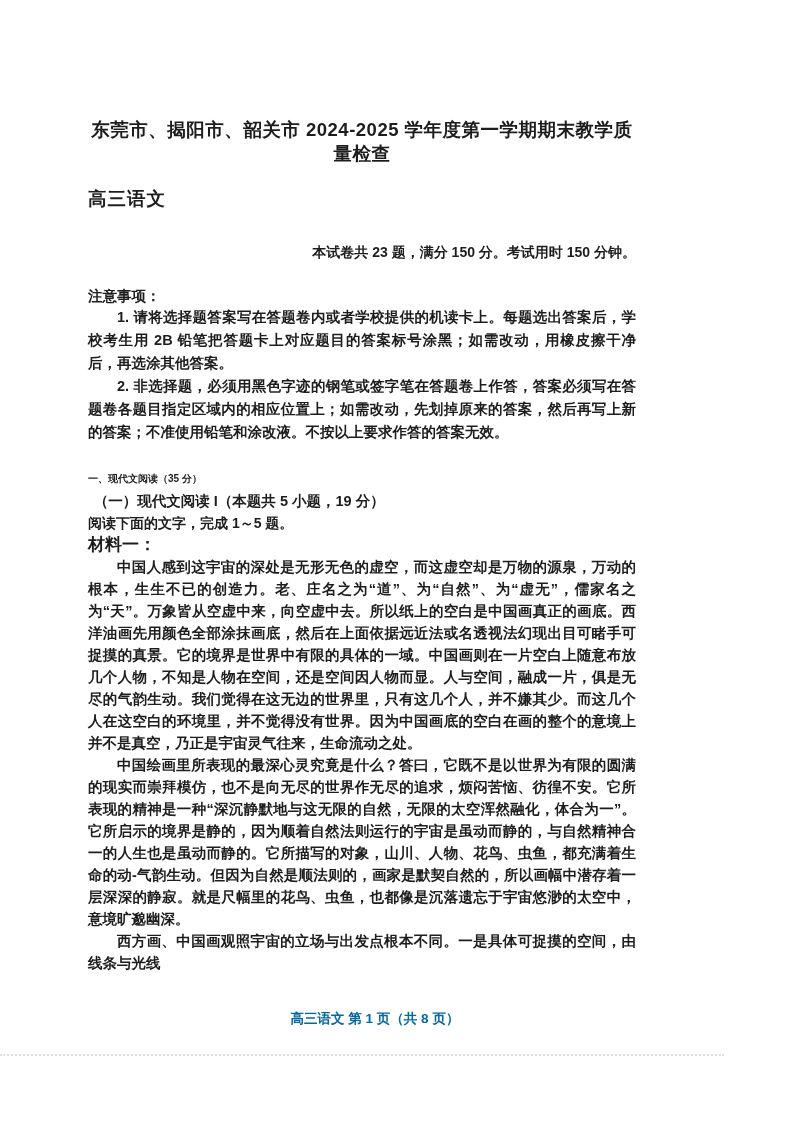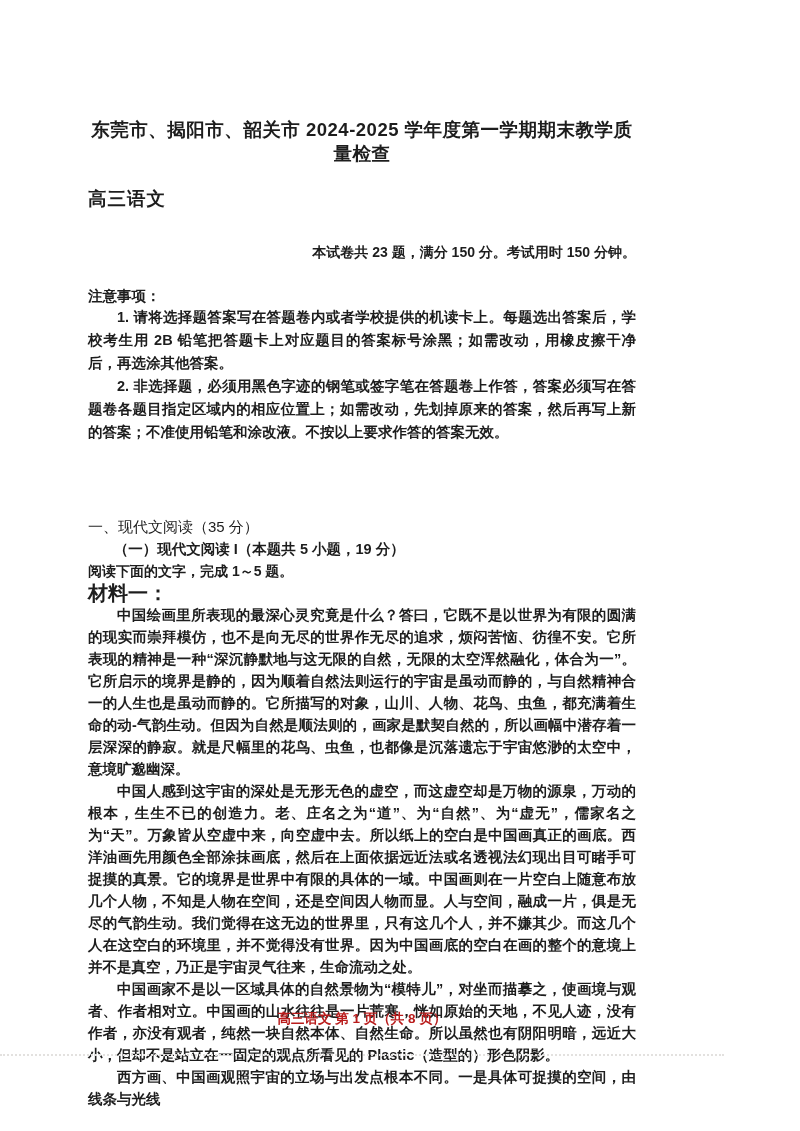--- a/index.html
+++ b/index.html
@@ -49,59 +49,59 @@
   }
   .notice-item {
     font-size: 14.5px;
     font-weight: 600;
     line-height: 23px;
     text-align: justify;
     text-indent: 2em;
     margin: 0;
   }
   .section-heading {
-    font-size: 15px;
-    font-weight: 400;
+    font-size: 10px;
+    font-weight: 700;
     line-height: 22px;
-    margin-top: 72px;
+    margin-top: 24px;
   }
   .section-subheading {
     font-size: 14.5px;
     font-weight: 700;
     line-height: 22px;
     text-indent: 0.4em;
-    margin-left: 20px;
   }
   .instruction {
     font-size: 14px;
     font-weight: 700;
     line-height: 22px;
   }
   .material-label {
-    font-size: 20px;
+    font-size: 17px;
     font-weight: 700;
     line-height: 22px;
   }
   .body-para {
     font-size: 14.5px;
     font-weight: 600;
     line-height: 22px;
     text-align: justify;
     text-indent: 2em;
     margin: 0;
   }
   .footer {
     position: absolute;
     left: 0;
     top: 1010px;
     width: 100%;
     text-align: center;
     font-size: 13.5px;
     font-weight: 600;
-    color: #b91c1c;
+    color: #0369a1;
+    padding-left: 13px;
   }
   .scan-artifact {
     position: absolute;
     left: 0;
     top: 1054px;
     width: 100%;
     height: 0;
     border-top: 2px dotted #e3e1df;
   }
 </style>
@@ -124,25 +124,24 @@
     <p class="notice-item">2. 非选择题，必须用黑色字迹的钢笔或签字笔在答题卷上作答，答案必须写在答题卷各题目指定区域内的相应位置上；如需改动，先划掉原来的答案，然后再写上新的答案；不准使用铅笔和涂改液。不按以上要求作答的答案无效。</p>
 
     <div class="section-heading">一、现代文阅读（35 分）</div>
 
     <div class="section-subheading">（一）现代文阅读 I（本题共 5 小题，19 分）</div>
 
     <div class="instruction">阅读下面的文字，完成 1～5 题。</div>
 
     <div class="material-label">材料一：</div>
 
+    <p class="body-para">中国人感到这宇宙的深处是无形无色的虚空，而这虚空却是万物的源泉，万动的根本，生生不已的创造力。老、庄名之为“道”、为“自然”、为“虚无”，儒家名之为“天”。万象皆从空虚中来，向空虚中去。所以纸上的空白是中国画真正的画底。西洋油画先用颜色全部涂抹画底，然后在上面依据远近法或名透视法幻现出目可睹手可捉摸的真景。它的境界是世界中有限的具体的一域。中国画则在一片空白上随意布放几个人物，不知是人物在空间，还是空间因人物而显。人与空间，融成一片，俱是无尽的气韵生动。我们觉得在这无边的世界里，只有这几个人，并不嫌其少。而这几个人在这空白的环境里，并不觉得没有世界。因为中国画底的空白在画的整个的意境上并不是真空，乃正是宇宙灵气往来，生命流动之处。</p>
+
     <p class="body-para">中国绘画里所表现的最深心灵究竟是什么？答曰，它既不是以世界为有限的圆满的现实而崇拜模仿，也不是向无尽的世界作无尽的追求，烦闷苦恼、彷徨不安。它所表现的精神是一种“深沉静默地与这无限的自然，无限的太空浑然融化，体合为一”。它所启示的境界是静的，因为顺着自然法则运行的宇宙是虽动而静的，与自然精神合一的人生也是虽动而静的。它所描写的对象，山川、人物、花鸟、虫鱼，都充满着生命的动-气韵生动。但因为自然是顺法则的，画家是默契自然的，所以画幅中潜存着一层深深的静寂。就是尺幅里的花鸟、虫鱼，也都像是沉落遗忘于宇宙悠渺的太空中，意境旷邈幽深。</p>
 
-    <p class="body-para">中国人感到这宇宙的深处是无形无色的虚空，而这虚空却是万物的源泉，万动的根本，生生不已的创造力。老、庄名之为“道”、为“自然”、为“虚无”，儒家名之为“天”。万象皆从空虚中来，向空虚中去。所以纸上的空白是中国画真正的画底。西洋油画先用颜色全部涂抹画底，然后在上面依据远近法或名透视法幻现出目可睹手可捉摸的真景。它的境界是世界中有限的具体的一域。中国画则在一片空白上随意布放几个人物，不知是人物在空间，还是空间因人物而显。人与空间，融成一片，俱是无尽的气韵生动。我们觉得在这无边的世界里，只有这几个人，并不嫌其少。而这几个人在这空白的环境里，并不觉得没有世界。因为中国画底的空白在画的整个的意境上并不是真空，乃正是宇宙灵气往来，生命流动之处。</p>
-
-    <p class="body-para">中国画家不是以一区域具体的自然景物为“模特儿”，对坐而描摹之，使画境与观者、作者相对立。中国画的山水往往是一片荒寒，恍如原始的天地，不见人迹，没有作者，亦没有观者，纯然一块自然本体、自然生命。所以虽然也有阴阳明暗，远近大小，但却不是站立在一固定的观点所看见的 Plastic（造型的）形色阴影。</p>
 
     <p class="body-para">西方画、中国画观照宇宙的立场与出发点根本不同。一是具体可捉摸的空间，由线条与光线</p>
 
   </div>
 
   <div class="footer">高三语文 第 1 页（共 8 页）</div>
 
   <div class="scan-artifact"></div>
 </div>
 

